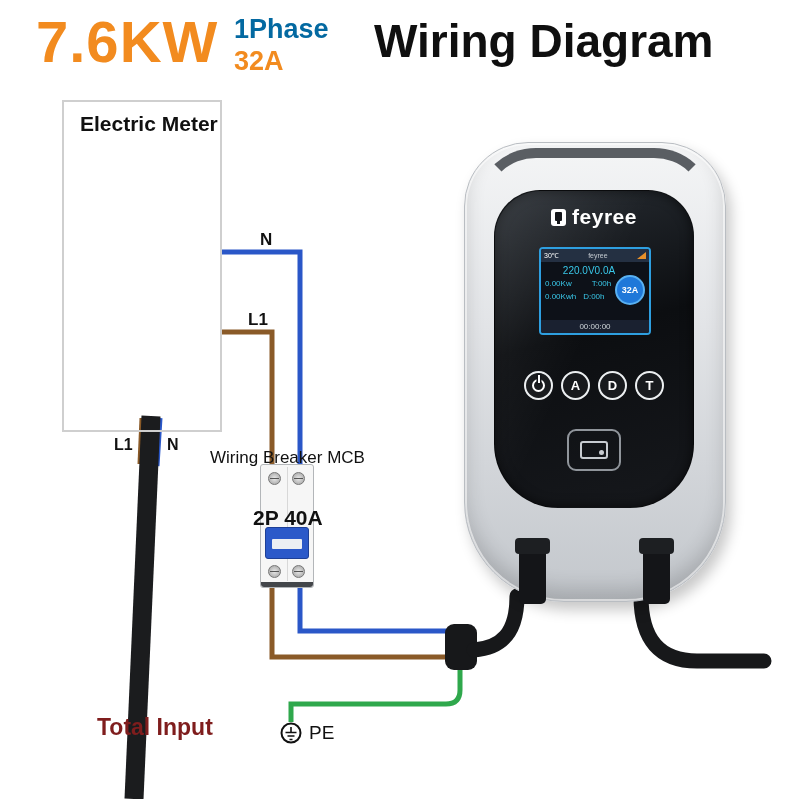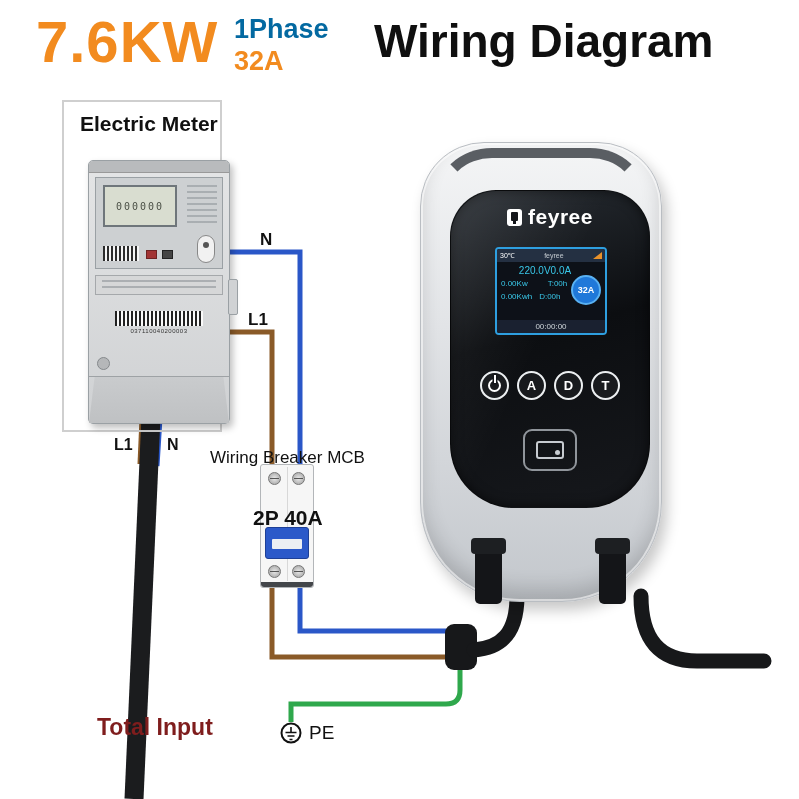--- a/index.html
+++ b/index.html
@@ -67,21 +67,21 @@
   .lbl-n-top  { left:260px; top:230px; font-size:17px; font-weight:bold; }
   .lbl-l1-top { left:248px; top:310px; font-size:17px; font-weight:bold; }
   .lbl-l1-b   { left:114px; top:436px; font-size:16px; font-weight:bold; }
   .lbl-n-b    { left:167px; top:436px; font-size:16px; font-weight:bold; }
   .lbl-cb     { left:210px; top:448px; font-size:17px; }
   .lbl-rating { left:253px; top:506px; font-size:21px; font-weight:bold; }
   .lbl-total  { left:97px;  top:714px; font-size:23px; font-weight:bold; color:#7f1d1d; }
   .lbl-pe     { left:309px; top:722px; font-size:19px; }
 
   
-  .charger { left:420px; top:142px; width:242px; height:460px; z-index:2;padding-left:25px; }
+  .charger { left:464px; top:142px; width:262px; height:460px; z-index:2;padding-left:25px; }
   .shell { inset:0; border-radius:64px 64px 100px 100px; border:1px solid #b9bdc2;
            background:linear-gradient(180deg,#f4f5f6 0%,#e2e4e7 40%,#c3c7cc 100%);
            box-shadow:inset 0 0 0 2px rgba(255,255,255,.55), inset 0 -12px 20px rgba(0,0,0,.16), 5px 8px 14px rgba(0,0,0,.22); }
   .shell-arc { left:14px; right:14px; top:6px; height:64px; border:10px solid transparent;
                border-top-color:#4a4e54; border-radius:58px 58px 0 0 / 54px 54px 0 0; opacity:.9; }
   .panel { left:30px; top:48px; width:200px; height:318px; border-radius:46px 46px 64px 64px;
            background:linear-gradient(165deg,#272c32 0%,#0c0e11 45%,#16181c 100%); border:1px solid rgba(0,0,0,.5);
            box-shadow:inset 0 0 12px rgba(0,0,0,.6); }
   .panel::before { content:""; position:absolute; inset:0; border-radius:inherit;
                    background:linear-gradient(115deg,rgba(255,255,255,.10) 0%,rgba(255,255,255,.03) 30%,transparent 46%); }
@@ -140,38 +140,20 @@
     <path d="M 641 596 C 641 640 660 661 697 661 L 764 661" stroke="#17181a" stroke-width="15" fill="none" stroke-linecap="round"></path>
   </svg>
 
   <div class="abs h-power">7.6KW</div>
   <div class="abs h-phase">1Phase</div>
   <div class="abs h-current">32A</div>
   <div class="abs h-title">Wiring Diagram</div>
 
   <div class="abs meter-box">
     <div class="abs meter-label">Electric Meter</div>
-    <div class="abs meter-body">
-      <div class="abs m-header"></div>
-      <div class="abs m-top">
-        <div class="abs m-lcd">000000</div>
-        <div class="abs m-spec"></div>
-        <div class="abs m-barcode"></div>
-        <div class="abs m-btn1"></div>
-        <div class="abs m-btn2"></div>
-        <div class="abs m-oval"></div>
-      </div>
-      <div class="abs m-strip"></div>
-      <div class="abs m-serialbar"></div>
-      <div class="abs m-serial">037110040200003</div>
-      <div class="abs m-screw"></div>
-      <div class="abs m-tab"></div>
-      <div class="abs m-seam"></div>
-      <div class="abs m-bottom"></div>
-    </div>
   </div>
 
   <div class="abs breaker">
     <div class="abs bk-body">
       <div class="abs bk-divider"></div>
       <div class="abs bk-screw bk-s1"></div>
       <div class="abs bk-screw bk-s2"></div>
       <div class="abs bk-switch"></div>
       <div class="abs bk-screw bk-s3"></div>
       <div class="abs bk-screw bk-s4"></div>

